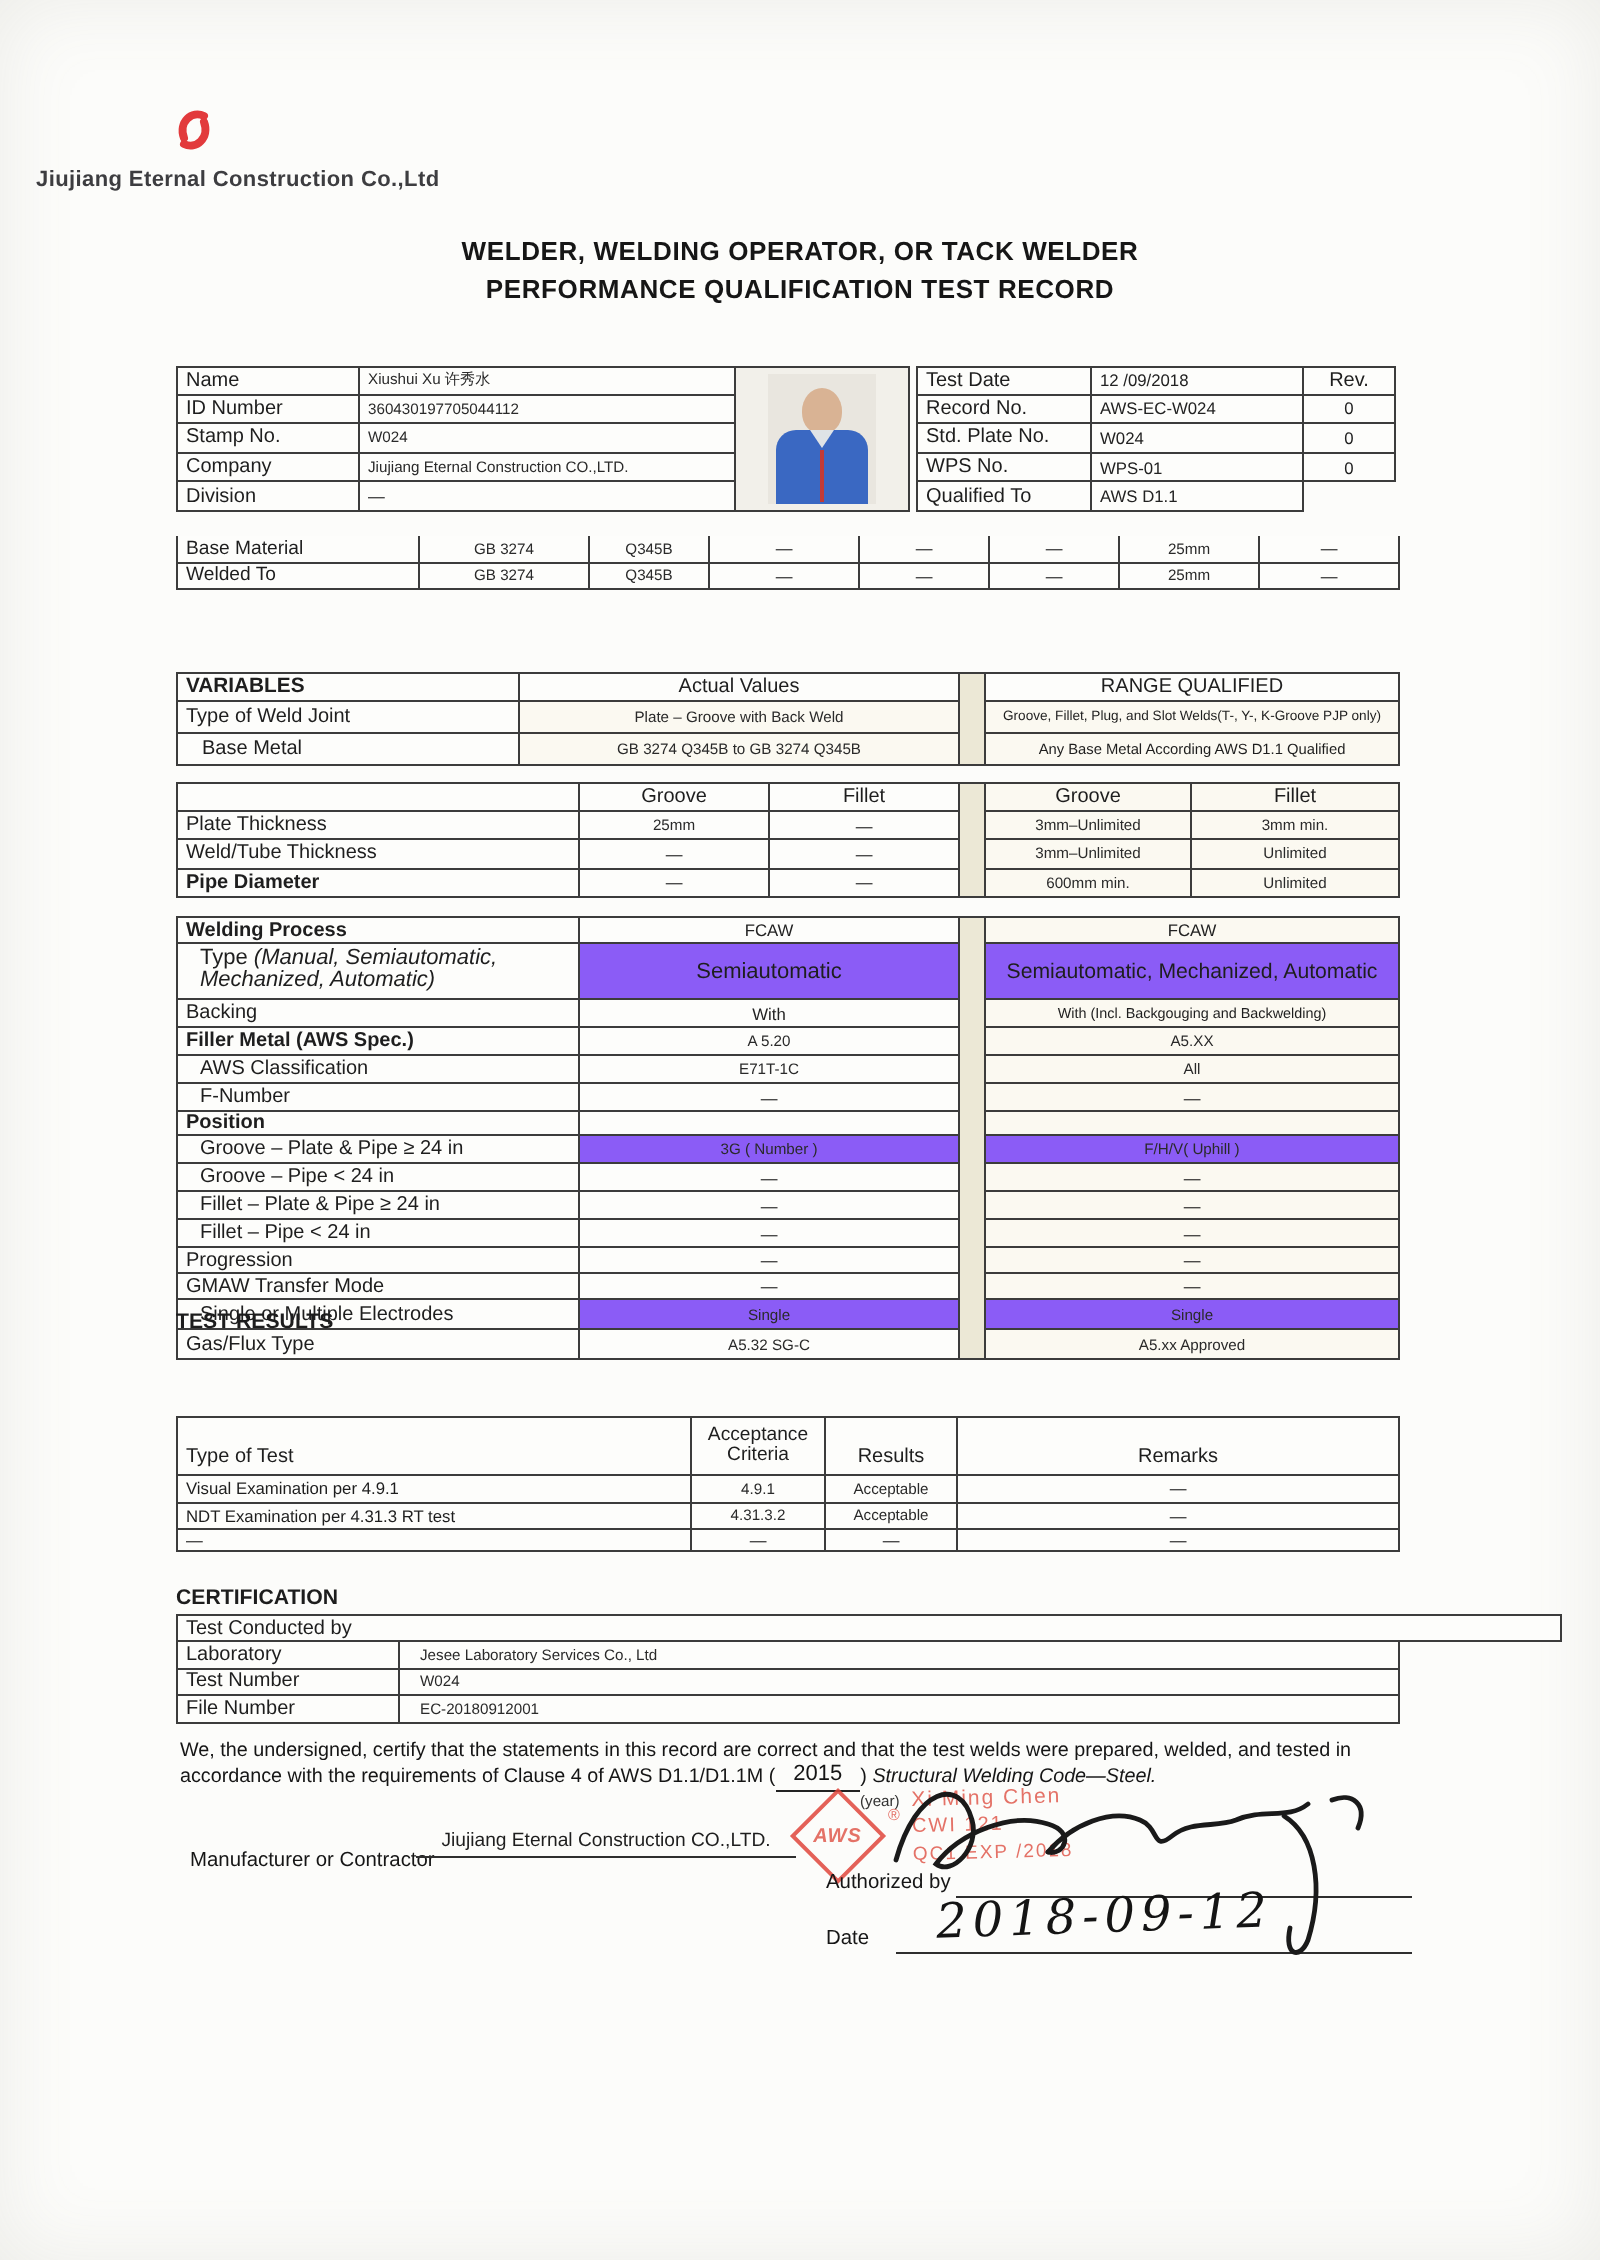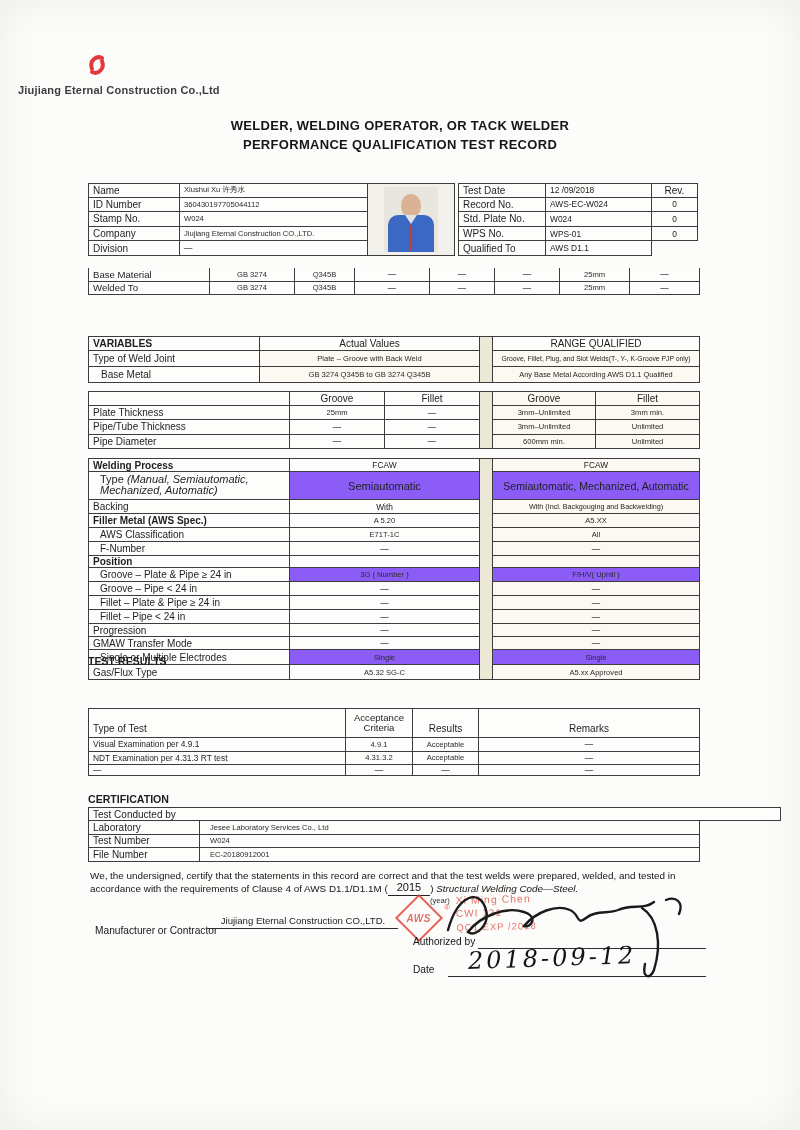--- a/index.html
+++ b/index.html
@@ -211,26 +211,26 @@
         <div class="td lab t0 bt bl" style="height:15px;"></div>
         <div class="td ctr t1 bt" style="height:15px;font-size:10px;">Groove</div>
         <div class="td ctr t2 bt" style="height:15px;font-size:10px;">Fillet</div>
       </div>
       <div class="tr">
         <div class="td lab t0 bl" style="height:14.3px;">Plate Thickness</div>
         <div class="td ctr t1 sm" style="height:14.3px;">25mm</div>
         <div class="td ctr t2 sm2" style="height:14.3px;">—</div>
       </div>
       <div class="tr">
-        <div class="td lab t0 bl" style="height:14.3px;">Pipe/Tube Thickness</div>
+        <div class="td lab t0 bl" style="height:14.3px;">Weld/Tube Thickness</div>
         <div class="td ctr t1 sm2" style="height:14.3px;">—</div>
         <div class="td ctr t2 sm2" style="height:14.3px;">—</div>
       </div>
       <div class="tr">
-        <div class="td lab t0 bl" style="height:14.3px;">Pipe Diameter</div>
+        <div class="td lab t0 bl" style="height:14.3px;font-weight:bold;">Pipe Diameter</div>
         <div class="td ctr t1 sm2" style="height:14.3px;">—</div>
         <div class="td ctr t2 sm2" style="height:14.3px;">—</div>
       </div>
     </div>
     <div class="gap"></div>
     <div class="part">
       <div class="tr">
         <div class="td ctr t3 bt bl faint" style="height:15px;font-size:10px;">Groove</div>
         <div class="td ctr t4 bt faint" style="height:15px;font-size:10px;">Fillet</div>
       </div>

